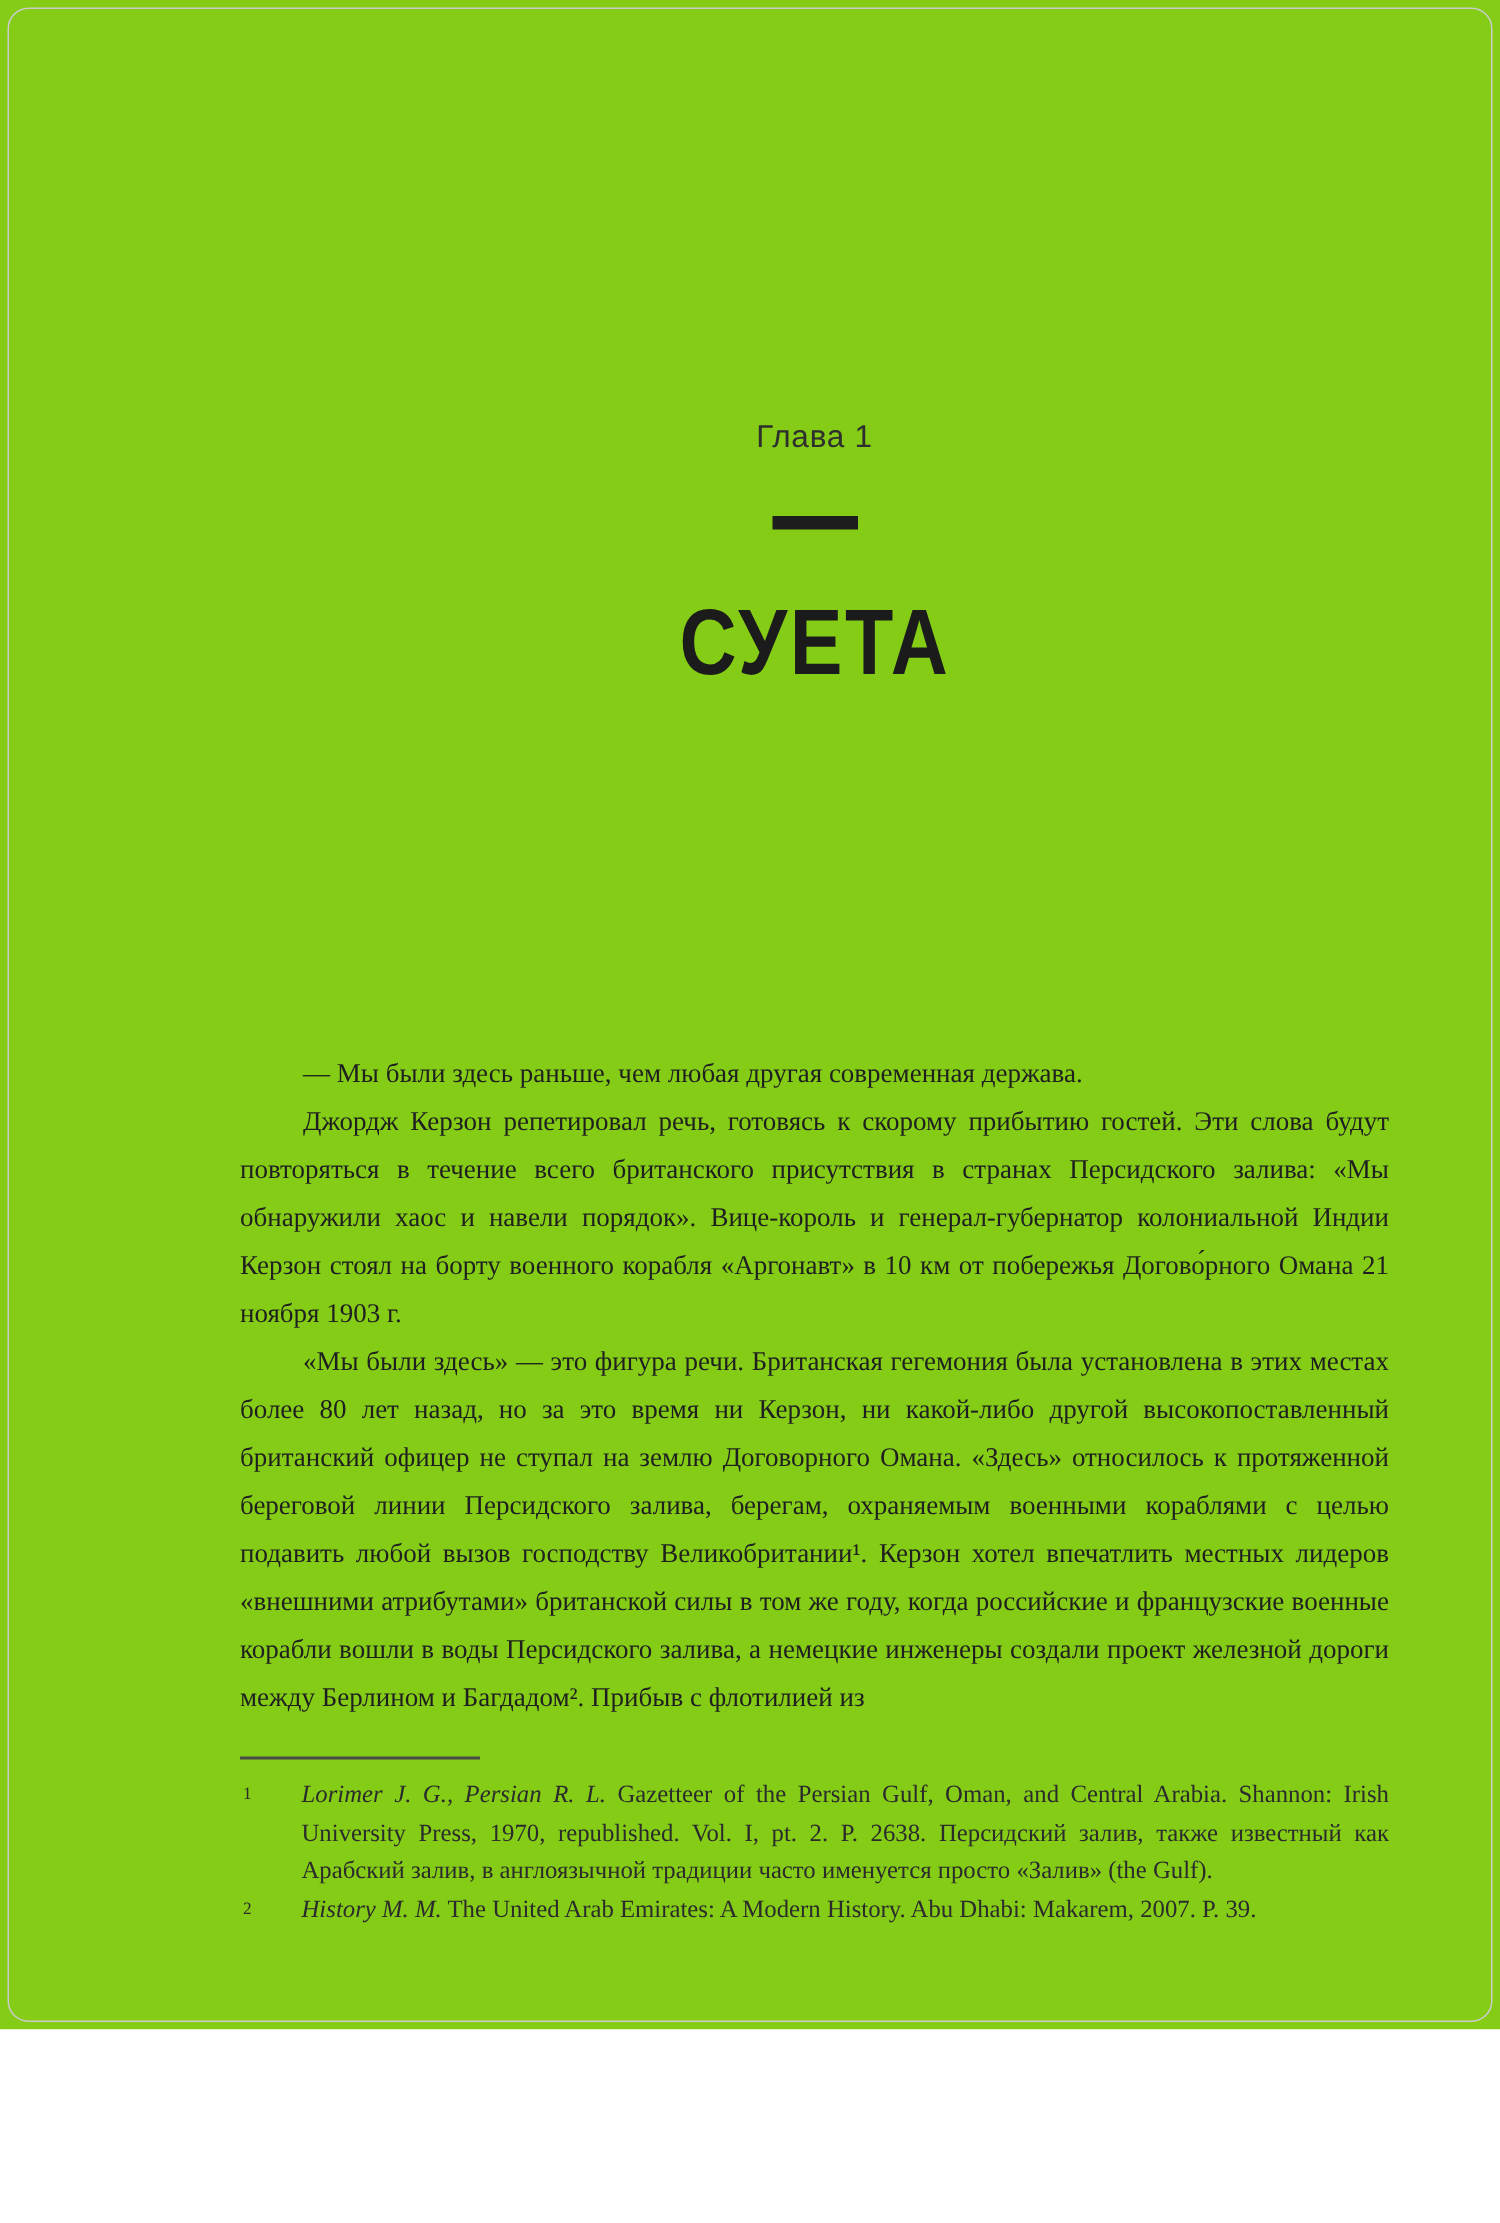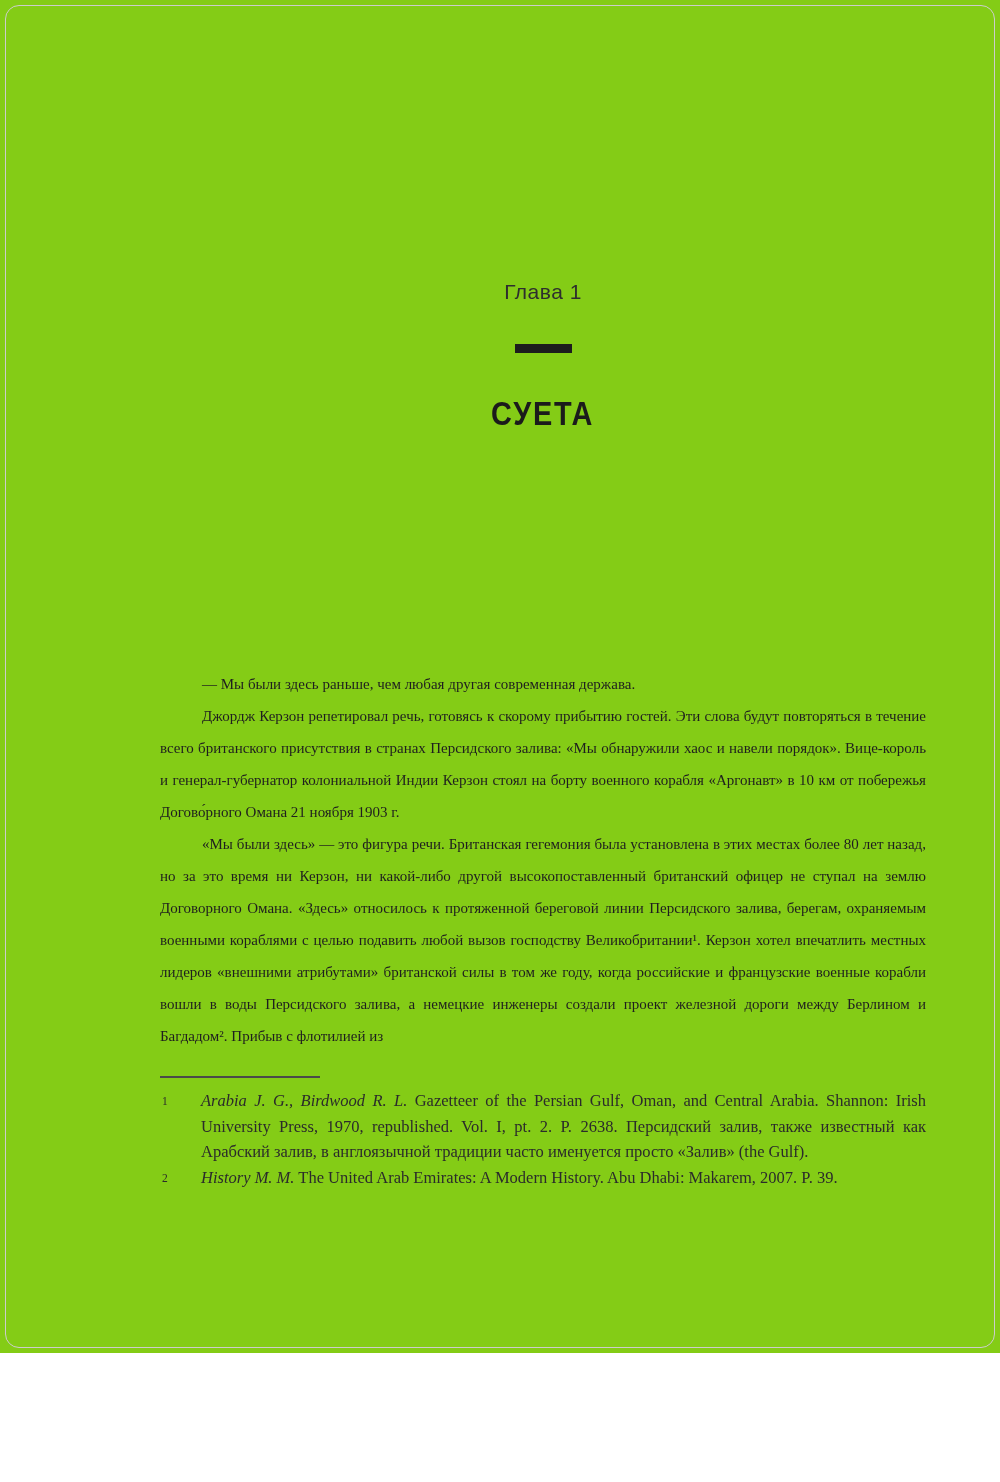--- a/index.html
+++ b/index.html
@@ -39,34 +39,34 @@
   .divider-bar {
     width: 57px;
     height: 9px;
     background: #1d1d1d;
     margin: 40px auto 0 auto;
   }
   .chapter-title {
     margin-top: 42px;
     text-align: center;
     font-family: "Liberation Sans", sans-serif;
-    font-size: 34px;
+    font-size: 62px;
     font-weight: 700;
     letter-spacing: 2px;
     color: #1b1b1b;
     line-height: 1.1;
   }
   .chapter-title .squeeze {
     display: inline-block;
     transform: scaleX(0.85);
     transform-origin: center;
   }
   .body-text {
     margin-top: 236px;
-    font-size: 15px;
+    font-size: 18px;
     line-height: 32px;
     text-align: justify;
     color: #1f1f1f;
   }
   .para { text-indent: 42px; }
   .footnote-rule {
     width: 160px;
     height: 2px;
     background: #4a4a4a;
     margin-top: 24px;
@@ -109,21 +109,21 @@
       <p class="para">— Мы были здесь раньше, чем любая другая современная держава.</p>
       <p class="para">Джордж Керзон репетировал речь, готовясь к скорому прибытию гостей. Эти слова будут повторяться в течение всего британского присутствия в странах Персидского залива: «Мы обнаружили хаос и навели порядок». Вице-король и генерал-губернатор колониальной Индии Керзон стоял на борту военного корабля «Аргонавт» в 10 км от побережья Догово́рного Омана 21 ноября 1903 г.</p>
       <p class="para">«Мы были здесь» — это фигура речи. Британская гегемония была установлена в этих местах более 80 лет назад, но за это время ни Керзон, ни какой-либо другой высокопоставленный британский офицер не ступал на землю Договорного Омана. «Здесь» относилось к протяженной береговой линии Персидского залива, берегам, охраняемым военными кораблями с целью подавить любой вызов господству Великобритании¹. Керзон хотел впечатлить местных лидеров «внешними атрибутами» британской силы в том же году, когда российские и французские военные корабли вошли в воды Персидского залива, а немецкие инженеры создали проект железной дороги между Берлином и Багдадом². Прибыв с флотилией из</p>
     </div>
 
     <div class="footnote-rule"></div>
 
     <div class="footnotes">
       <div class="footnote">
         <span class="fn-marker">1</span>
-        <span class="fn-authors">Arabia J. G., Birdwood R. L.</span><span> Gazetteer of the Persian Gulf, Oman, and Central Arabia. Shannon: Irish University Press, 1970, republished. Vol. I, pt. 2. P. 2638. Персидский залив, также известный как Арабский залив, в англоязычной традиции часто именуется просто «Залив» (the Gulf).</span>
+        <span class="fn-authors">Lorimer J. G., Persian R. L.</span><span> Gazetteer of the Persian Gulf, Oman, and Central Arabia. Shannon: Irish University Press, 1970, republished. Vol. I, pt. 2. P. 2638. Персидский залив, также известный как Арабский залив, в англоязычной традиции часто именуется просто «Залив» (the Gulf).</span>
       </div>
       <div class="footnote">
         <span class="fn-marker">2</span>
         <span class="fn-authors">History M. M.</span><span> The United Arab Emirates: A Modern History. Abu Dhabi: Makarem, 2007. P. 39.</span>
       </div>
     </div>
 
   </div>
 </div>
 

